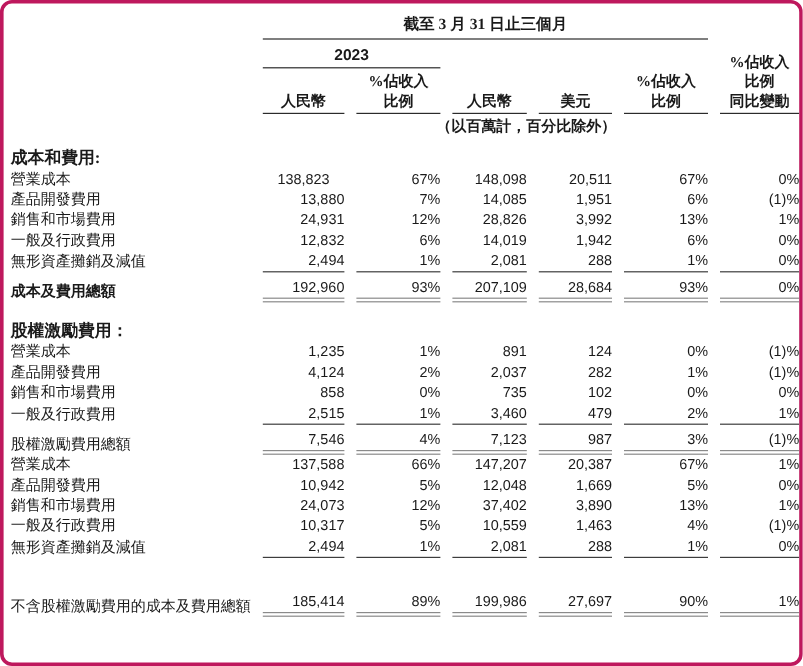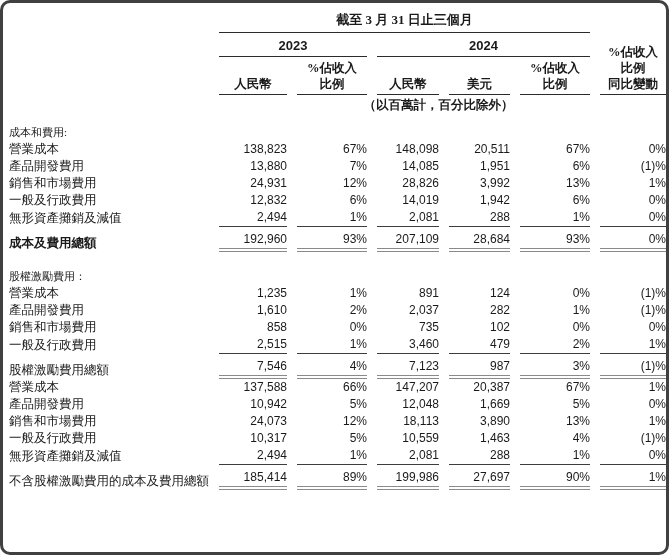--- a/index.html
+++ b/index.html
@@ -1,19 +1,19 @@
 <!DOCTYPE html>
 <html><head>
 <meta charset="utf-8">
 <style>
   html,body{margin:0;padding:0;background:#ffffff;}
   .page{
     box-sizing:border-box;
     width:669px;height:555px;
-    border:3px solid #404040;
+    border:3px solid #be185d;
     border-radius:10px;
     background:#ffffff;
     overflow:hidden;
     font-family:"Liberation Serif","DejaVu Serif",serif;
     color:#1a1a1a;
   }
   .grid{
     display:grid;
     grid-template-columns:200px 78px 80px 72px 71px 80px 76px;
     padding:8px 0 0 6px;
@@ -53,21 +53,21 @@
   }
   .h-note{
     grid-column:3/7;grid-row:4;
     text-align:center;font-weight:bold;font-size:12.5px;line-height:17px;
     padding:2px 0 4px;white-space:nowrap;
   }
   
   .sec-heading{
     grid-column:1/8;
     width:208px;box-sizing:border-box;
-    font-weight:normal;font-size:11px;line-height:17px;
+    font-weight:bold;font-size:14px;line-height:17px;
     padding-left:14px;text-indent:-14px;
     margin-top:16px;
   }
   .sec-heading.first{margin-top:6px;}
   .lbl{
     grid-column:1;
     font-size:12.5px;line-height:17px;
     padding-left:14px;text-indent:-14px;
     align-self:end;
   }
@@ -82,21 +82,20 @@
 </style>
 </head>
 <body>
 
 <div class="page">
   <div class="grid" id="grid">
 
     <div class="h-title">截至 3 月 31 日止三個月</div>
 
     <div class="h-year y23">2023</div>
-    <div class="h-year y24">2024</div>
     <div class="h-yoy">
         <div>%佔收入</div>
         <div>比例</div>
         <div>同比變動</div>
       </div>
 
     <div class="h-col hc1">
         <div>人民幣</div>
       </div>
     <div class="h-col hc2">
@@ -111,21 +110,21 @@
       </div>
     <div class="h-col hc5">
         <div>%佔收入</div>
         <div>比例</div>
       </div>
 
     <div class="h-note">（以百萬計，百分比除外）</div>
 
   <div class="sec-heading first" style="grid-area: 5 / 1 / auto / 8;">成本和費用:</div>
       <div class="lbl" style="grid-area: 6 / 1;">營業成本</div>
-      <div class="num" style="grid-area: 6 / 2;">138,823</div>
+      <div class="num" style="grid-area: 6 / 2; text-align: center;">138,823</div>
       <div class="num" style="grid-area: 6 / 3;">67%</div>
       <div class="num" style="grid-area: 6 / 4;">148,098</div>
       <div class="num" style="grid-area: 6 / 5;">20,511</div>
       <div class="num" style="grid-area: 6 / 6;">67%</div>
       <div class="num" style="grid-area: 6 / 7;">0%</div>
       <div class="lbl" style="grid-area: 7 / 1;">產品開發費用</div>
       <div class="num" style="grid-area: 7 / 2;">13,880</div>
       <div class="num" style="grid-area: 7 / 3;">7%</div>
       <div class="num" style="grid-area: 7 / 4;">14,085</div>
       <div class="num" style="grid-area: 7 / 5;">1,951</div>
@@ -161,21 +160,21 @@
       <div class="num uu" style="grid-area: 11 / 7;">0%</div>
       <div class="sec-heading" style="grid-area: 12 / 1 / auto / 8;">股權激勵費用：</div>
       <div class="lbl" style="grid-area: 13 / 1;">營業成本</div>
       <div class="num" style="grid-area: 13 / 2;">1,235</div>
       <div class="num" style="grid-area: 13 / 3;">1%</div>
       <div class="num" style="grid-area: 13 / 4;">891</div>
       <div class="num" style="grid-area: 13 / 5;">124</div>
       <div class="num" style="grid-area: 13 / 6;">0%</div>
       <div class="num" style="grid-area: 13 / 7;">(1)%</div>
       <div class="lbl" style="grid-area: 14 / 1;">產品開發費用</div>
-      <div class="num" style="grid-area: 14 / 2;">1,610</div>
+      <div class="num" style="grid-area: 14 / 2;">4,124</div>
       <div class="num" style="grid-area: 14 / 3;">2%</div>
       <div class="num" style="grid-area: 14 / 4;">2,037</div>
       <div class="num" style="grid-area: 14 / 5;">282</div>
       <div class="num" style="grid-area: 14 / 6;">1%</div>
       <div class="num" style="grid-area: 14 / 7;">(1)%</div>
       <div class="lbl" style="grid-area: 15 / 1;">銷售和市場費用</div>
       <div class="num" style="grid-area: 15 / 2;">858</div>
       <div class="num" style="grid-area: 15 / 3;">0%</div>
       <div class="num" style="grid-area: 15 / 4;">735</div>
       <div class="num" style="grid-area: 15 / 5;">102</div>
@@ -205,21 +204,21 @@
       <div class="lbl" style="grid-area: 20 / 1;">產品開發費用</div>
       <div class="num" style="grid-area: 20 / 2;">10,942</div>
       <div class="num" style="grid-area: 20 / 3;">5%</div>
       <div class="num" style="grid-area: 20 / 4;">12,048</div>
       <div class="num" style="grid-area: 20 / 5;">1,669</div>
       <div class="num" style="grid-area: 20 / 6;">5%</div>
       <div class="num" style="grid-area: 20 / 7;">0%</div>
       <div class="lbl" style="grid-area: 21 / 1;">銷售和市場費用</div>
       <div class="num" style="grid-area: 21 / 2;">24,073</div>
       <div class="num" style="grid-area: 21 / 3;">12%</div>
-      <div class="num" style="grid-area: 21 / 4;">18,113</div>
+      <div class="num" style="grid-area: 21 / 4;">37,402</div>
       <div class="num" style="grid-area: 21 / 5;">3,890</div>
       <div class="num" style="grid-area: 21 / 6;">13%</div>
       <div class="num" style="grid-area: 21 / 7;">1%</div>
       <div class="lbl" style="grid-area: 22 / 1;">一般及行政費用</div>
       <div class="num" style="grid-area: 22 / 2;">10,317</div>
       <div class="num" style="grid-area: 22 / 3;">5%</div>
       <div class="num" style="grid-area: 22 / 4;">10,559</div>
       <div class="num" style="grid-area: 22 / 5;">1,463</div>
       <div class="num" style="grid-area: 22 / 6;">4%</div>
       <div class="num" style="grid-area: 22 / 7;">(1)%</div>
@@ -227,17 +226,17 @@
       <div class="num u" style="grid-area: 23 / 2;">2,494</div>
       <div class="num u" style="grid-area: 23 / 3;">1%</div>
       <div class="num u" style="grid-area: 23 / 4;">2,081</div>
       <div class="num u" style="grid-area: 23 / 5;">288</div>
       <div class="num u" style="grid-area: 23 / 6;">1%</div>
       <div class="num u" style="grid-area: 23 / 7;">0%</div>
       <div class="lbl tot-lbl" style="grid-area: 24 / 1;">不含股權激勵費用的成本及費用總額</div>
       <div class="num uu" style="grid-area: 24 / 2;">185,414</div>
       <div class="num uu" style="grid-area: 24 / 3;">89%</div>
       <div class="num uu" style="grid-area: 24 / 4;">199,986</div>
-      <div class="num uu" style="grid-area: 24 / 5;">27,697</div>
+      <div class="num uu" style="grid-area: 24 / 5; margin-top: 24px;">27,697</div>
       <div class="num uu" style="grid-area: 24 / 6;">90%</div>
       <div class="num uu" style="grid-area: 24 / 7;">1%</div>
     </div>
 </div>
 
 </body></html>

